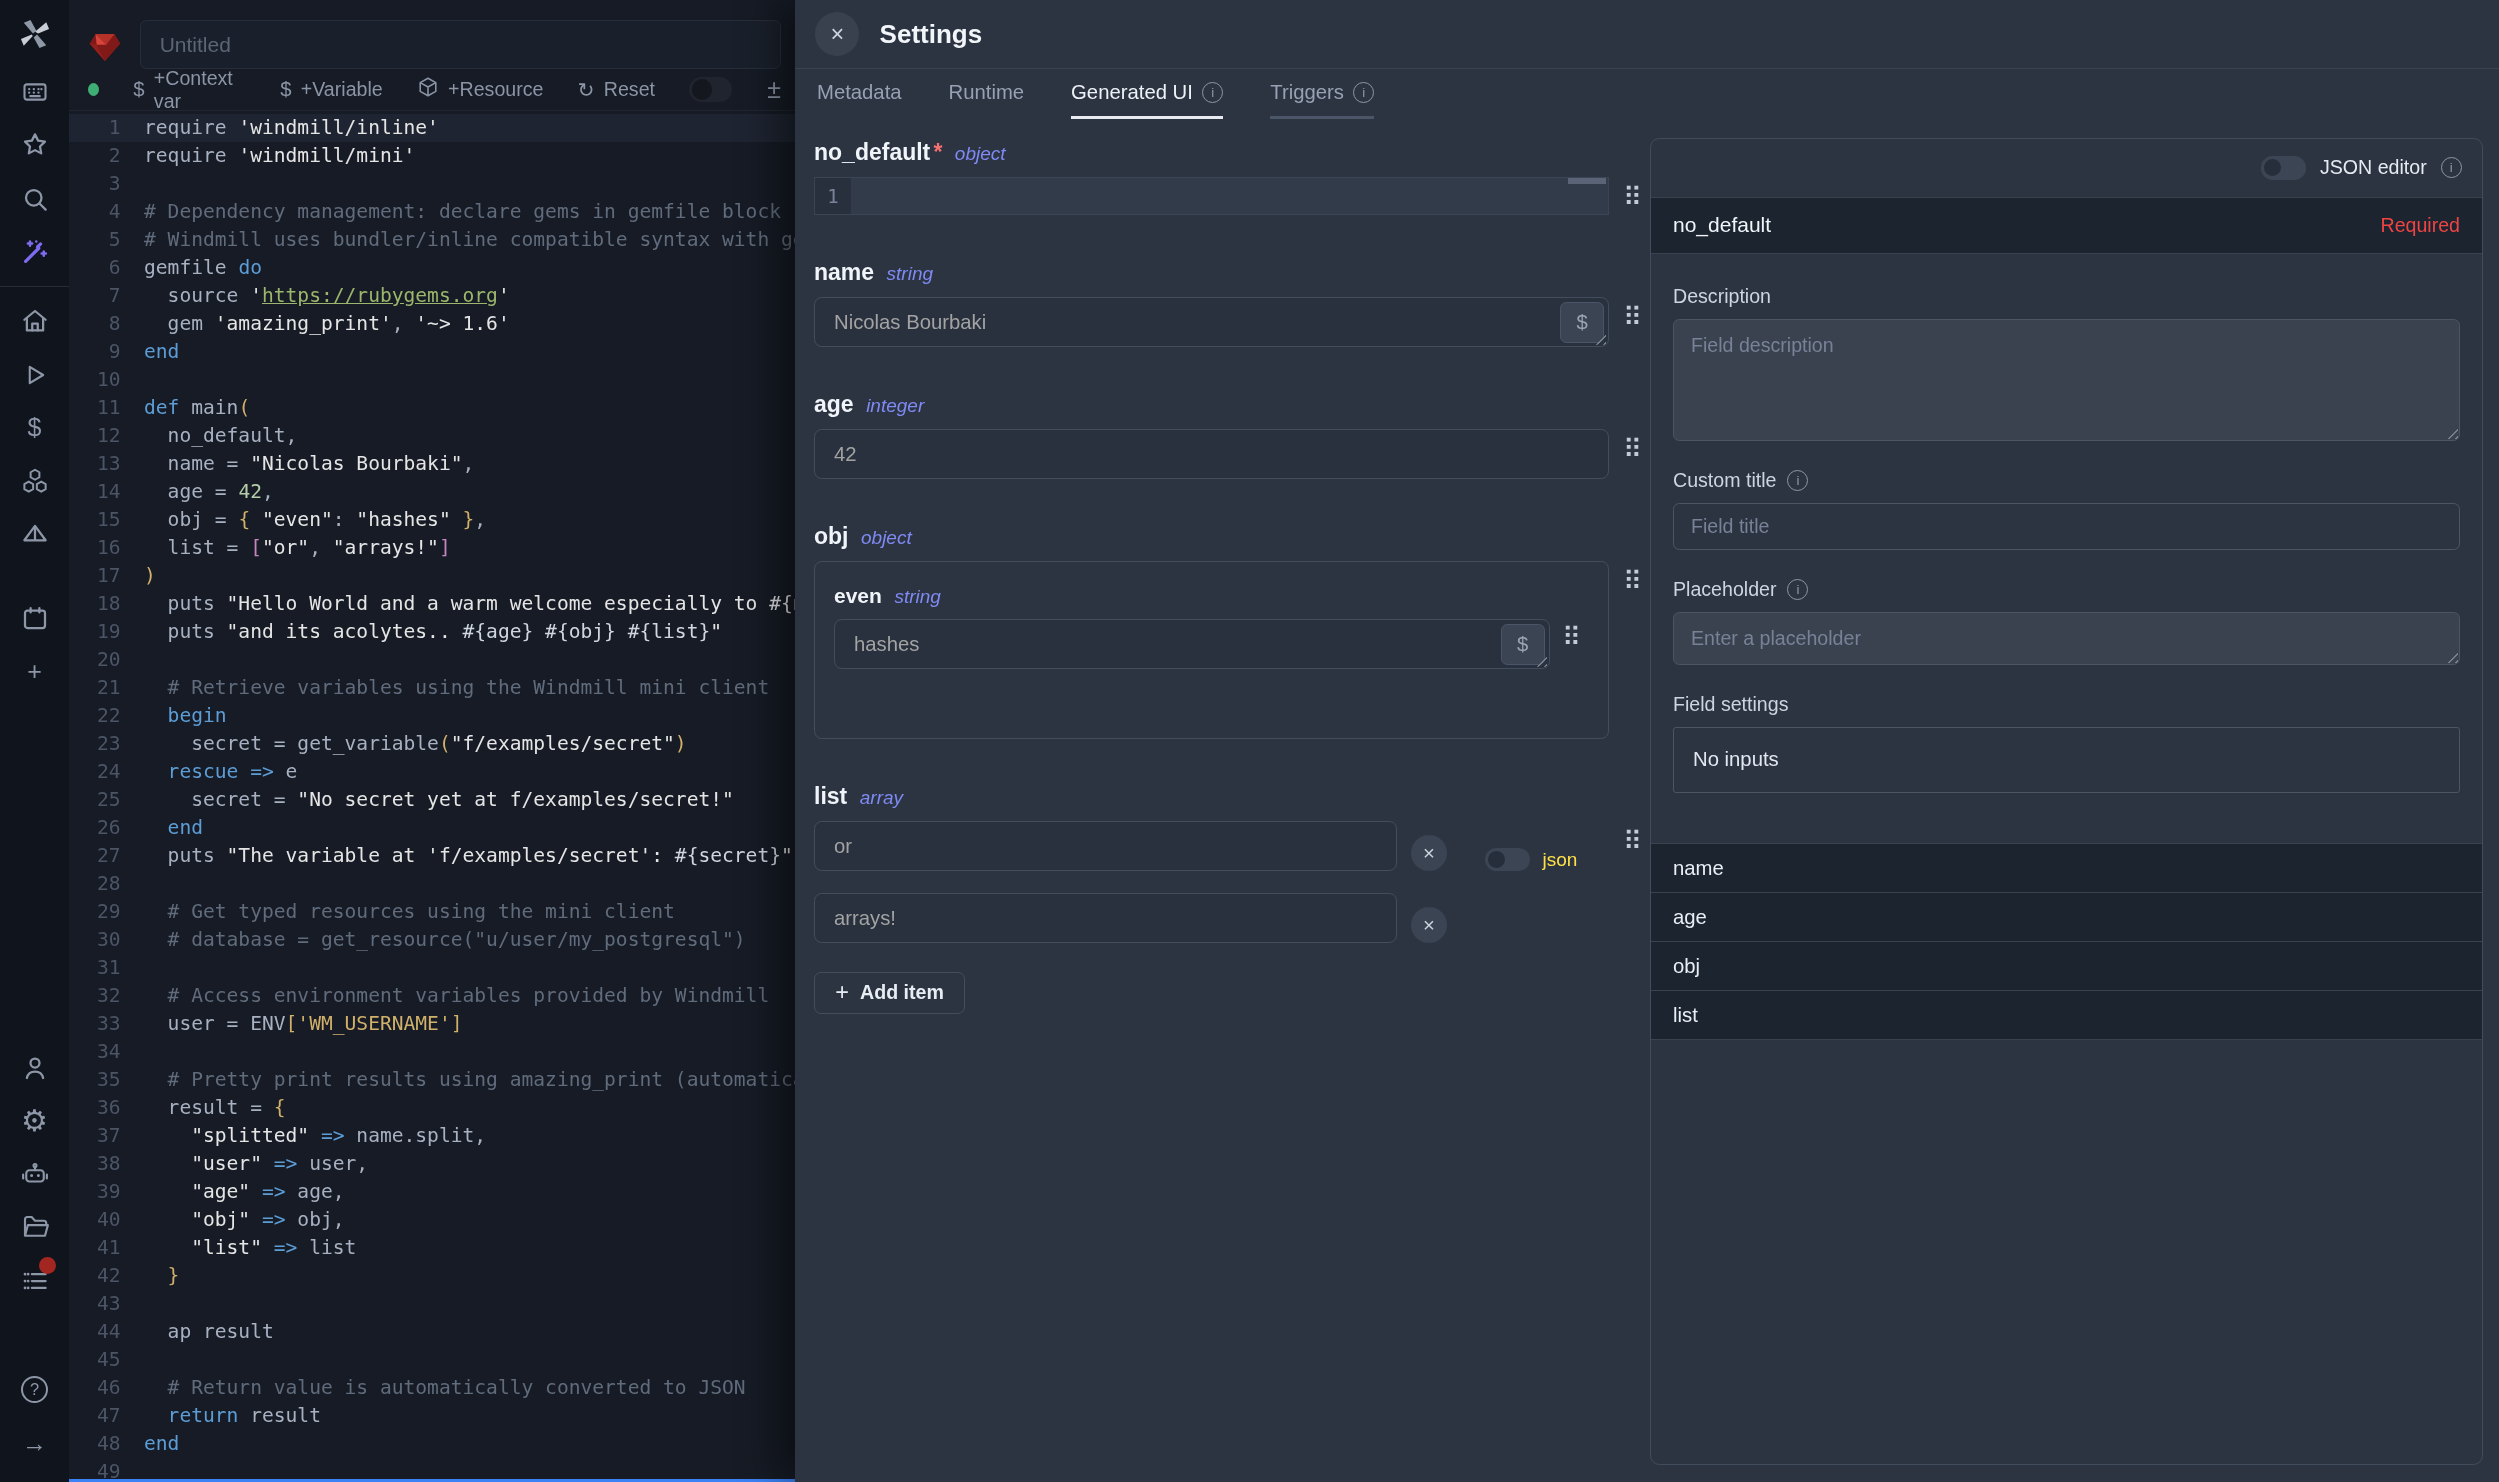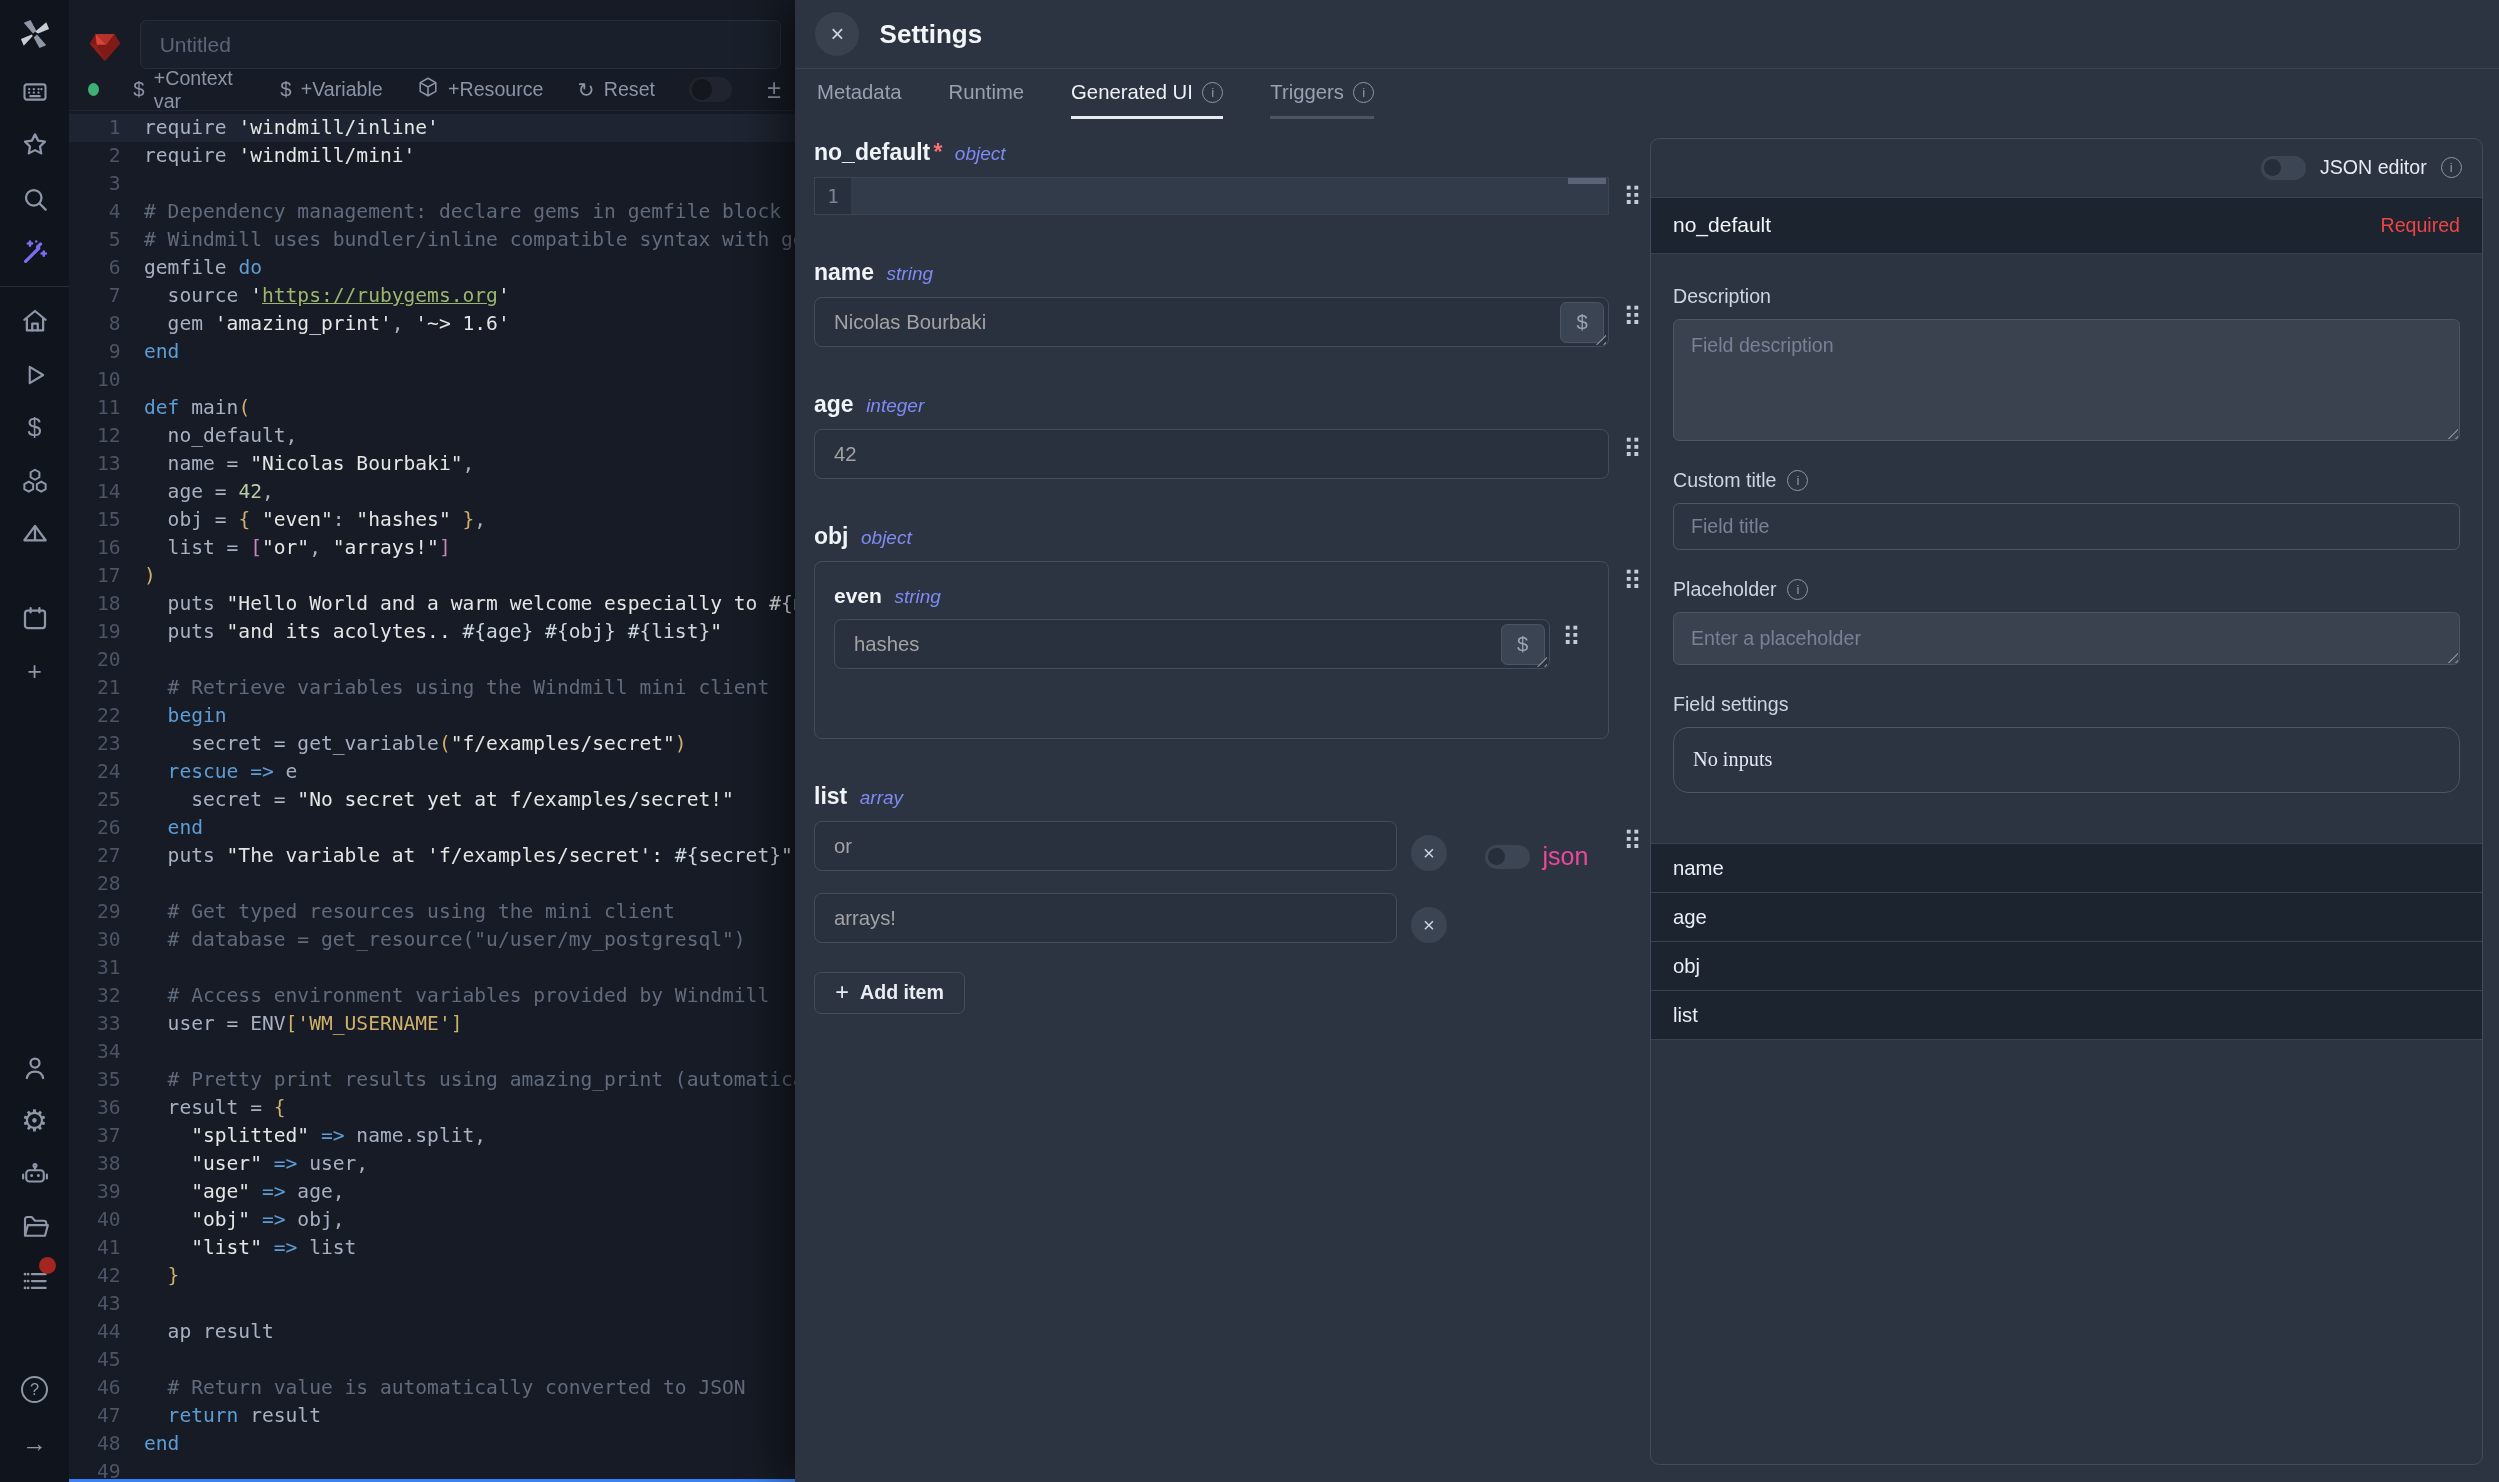--- a/index.html
+++ b/index.html
@@ -109,21 +109,21 @@
 
   .list-block { flex:1; }
   .list-row { display:flex; align-items:flex-end; margin-bottom:22px; }
   .list-row .text-input { max-width:583px; }
   .x-btn { width:36px; height:36px; border-radius:50%; background:#3a4452; color:#ccd3de; font-size:20.3px;
            display:flex; align-items:center; justify-content:center; margin-left:14px; cursor:pointer; flex-shrink:0; }
   .json-toggle-wrap { display:flex; align-items:center; gap:12.5px; margin-left:38px; }
   .sm-toggle { width:45px; height:23.5px; border-radius:11.7px; background:#3c4554; position:relative; cursor:pointer; }
   .sm-toggle::after { content:""; position:absolute; left:3.1px; top:3.1px; width:17px; height:17px;
                       border-radius:50%; background:#262e3b; }
-  .json-lbl { font-size:25px; color:#ec4899; }
+  .json-lbl { font-size:19px; color:#fde047; }
   .add-item { display:inline-flex; align-items:center; gap:11px; height:42px; padding:0 20.3px;
               border:1.2px solid #434d5d; border-radius:7px; color:#e8edf4; font-size:19.6px;
               font-weight:600; cursor:pointer; margin-top:6.3px; }
   .add-item .plus { font-size:23.5px; font-weight:400; }
 
   
   .inspector { flex:1; margin:19px 17px 17px 0; border:1.2px solid #414c5d; border-radius:9.4px;
                background:#2c3442; overflow:hidden; display:flex; flex-direction:column; }
   .insp-toggle-row { display:flex; align-items:center; justify-content:flex-end; gap:14px; padding:17px 20.3px; }
   .insp-toggle-lbl { font-size:19.6px; color:#e6ebf2; }
@@ -135,22 +135,22 @@
   .insp-label { font-size:19.6px; color:#cdd5df; margin-bottom:11px; display:flex; align-items:center; gap:11px; }
   .insp-textarea { width:100%; background:#3a4250; border:0.8px solid #4b5563; border-radius:6.3px;
                    color:#e4e9f0; font-size:19.6px; padding:14px 17px; resize:none; outline:none;
                    font-family:inherit; position:relative; display:block; }
   .insp-textarea::placeholder { color:#79markdown8499; }
   textarea::placeholder, input::placeholder { color:#788296; }
   .ta-wrap { position:relative; }
   .insp-input { width:100%; height:47px; background:transparent; border:0.8px solid #4b5563; border-radius:6.3px;
                 color:#e4e9f0; font-size:19.6px; padding:0 17px; outline:none; font-family:inherit; }
   .gap34 { height:28px; }
-  .no-inputs { border:0.8px solid #4b5563; border-radius:15px; height:66px; display:flex; align-items:center;
-               padding:16px 19px; font-size:20.3px; color:#e2e8f0;font-family:Liberation Serif, serif; }
+  .no-inputs { border:0.8px solid #4b5563; border-radius:3px; height:66px; display:flex; align-items:center;
+               padding:16px 19px; font-size:20.3px; color:#e2e8f0; }
   .insp-list { margin-top:27px; border-top:0.8px solid #39424f; }
   .insp-row { height:49px; background:#1c2430; border-bottom:0.8px solid #39424f; display:flex;
               align-items:center; padding:0 22px; font-size:20.3px; color:#eaeef5; cursor:pointer; }
 </style>
 </head>
 <body>
 
 <div class="app">
 
   <aside class="sidebar">

